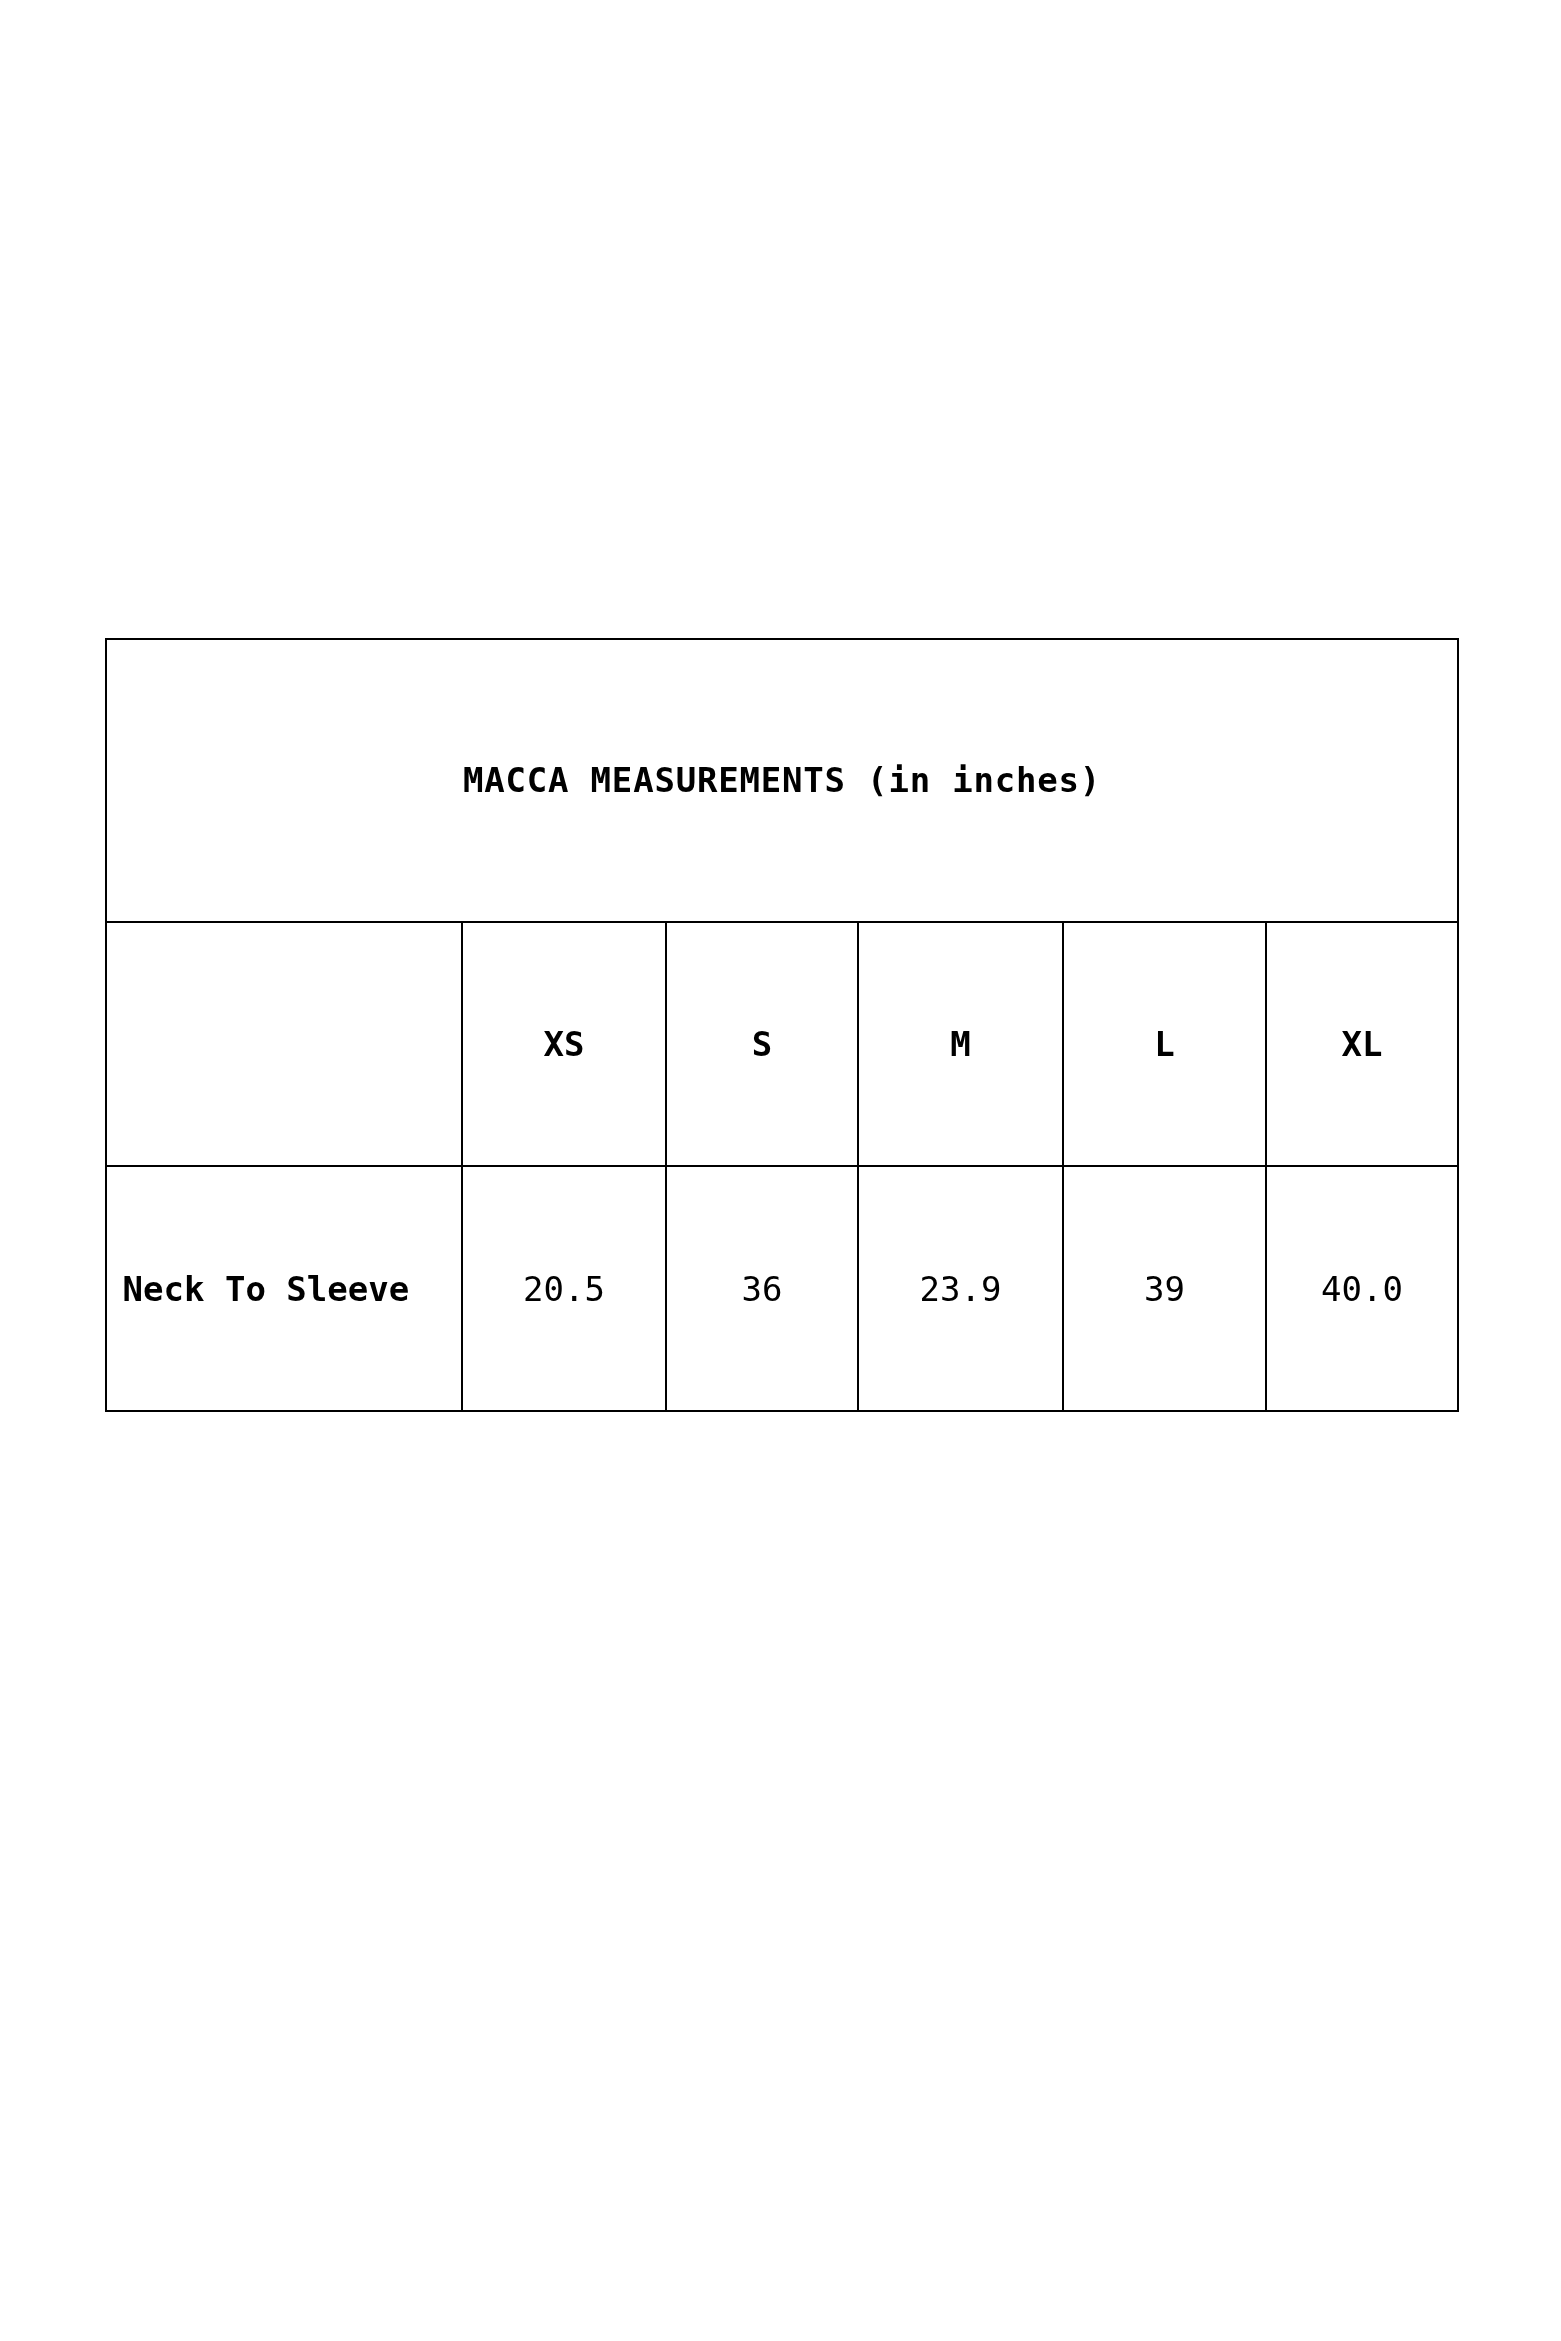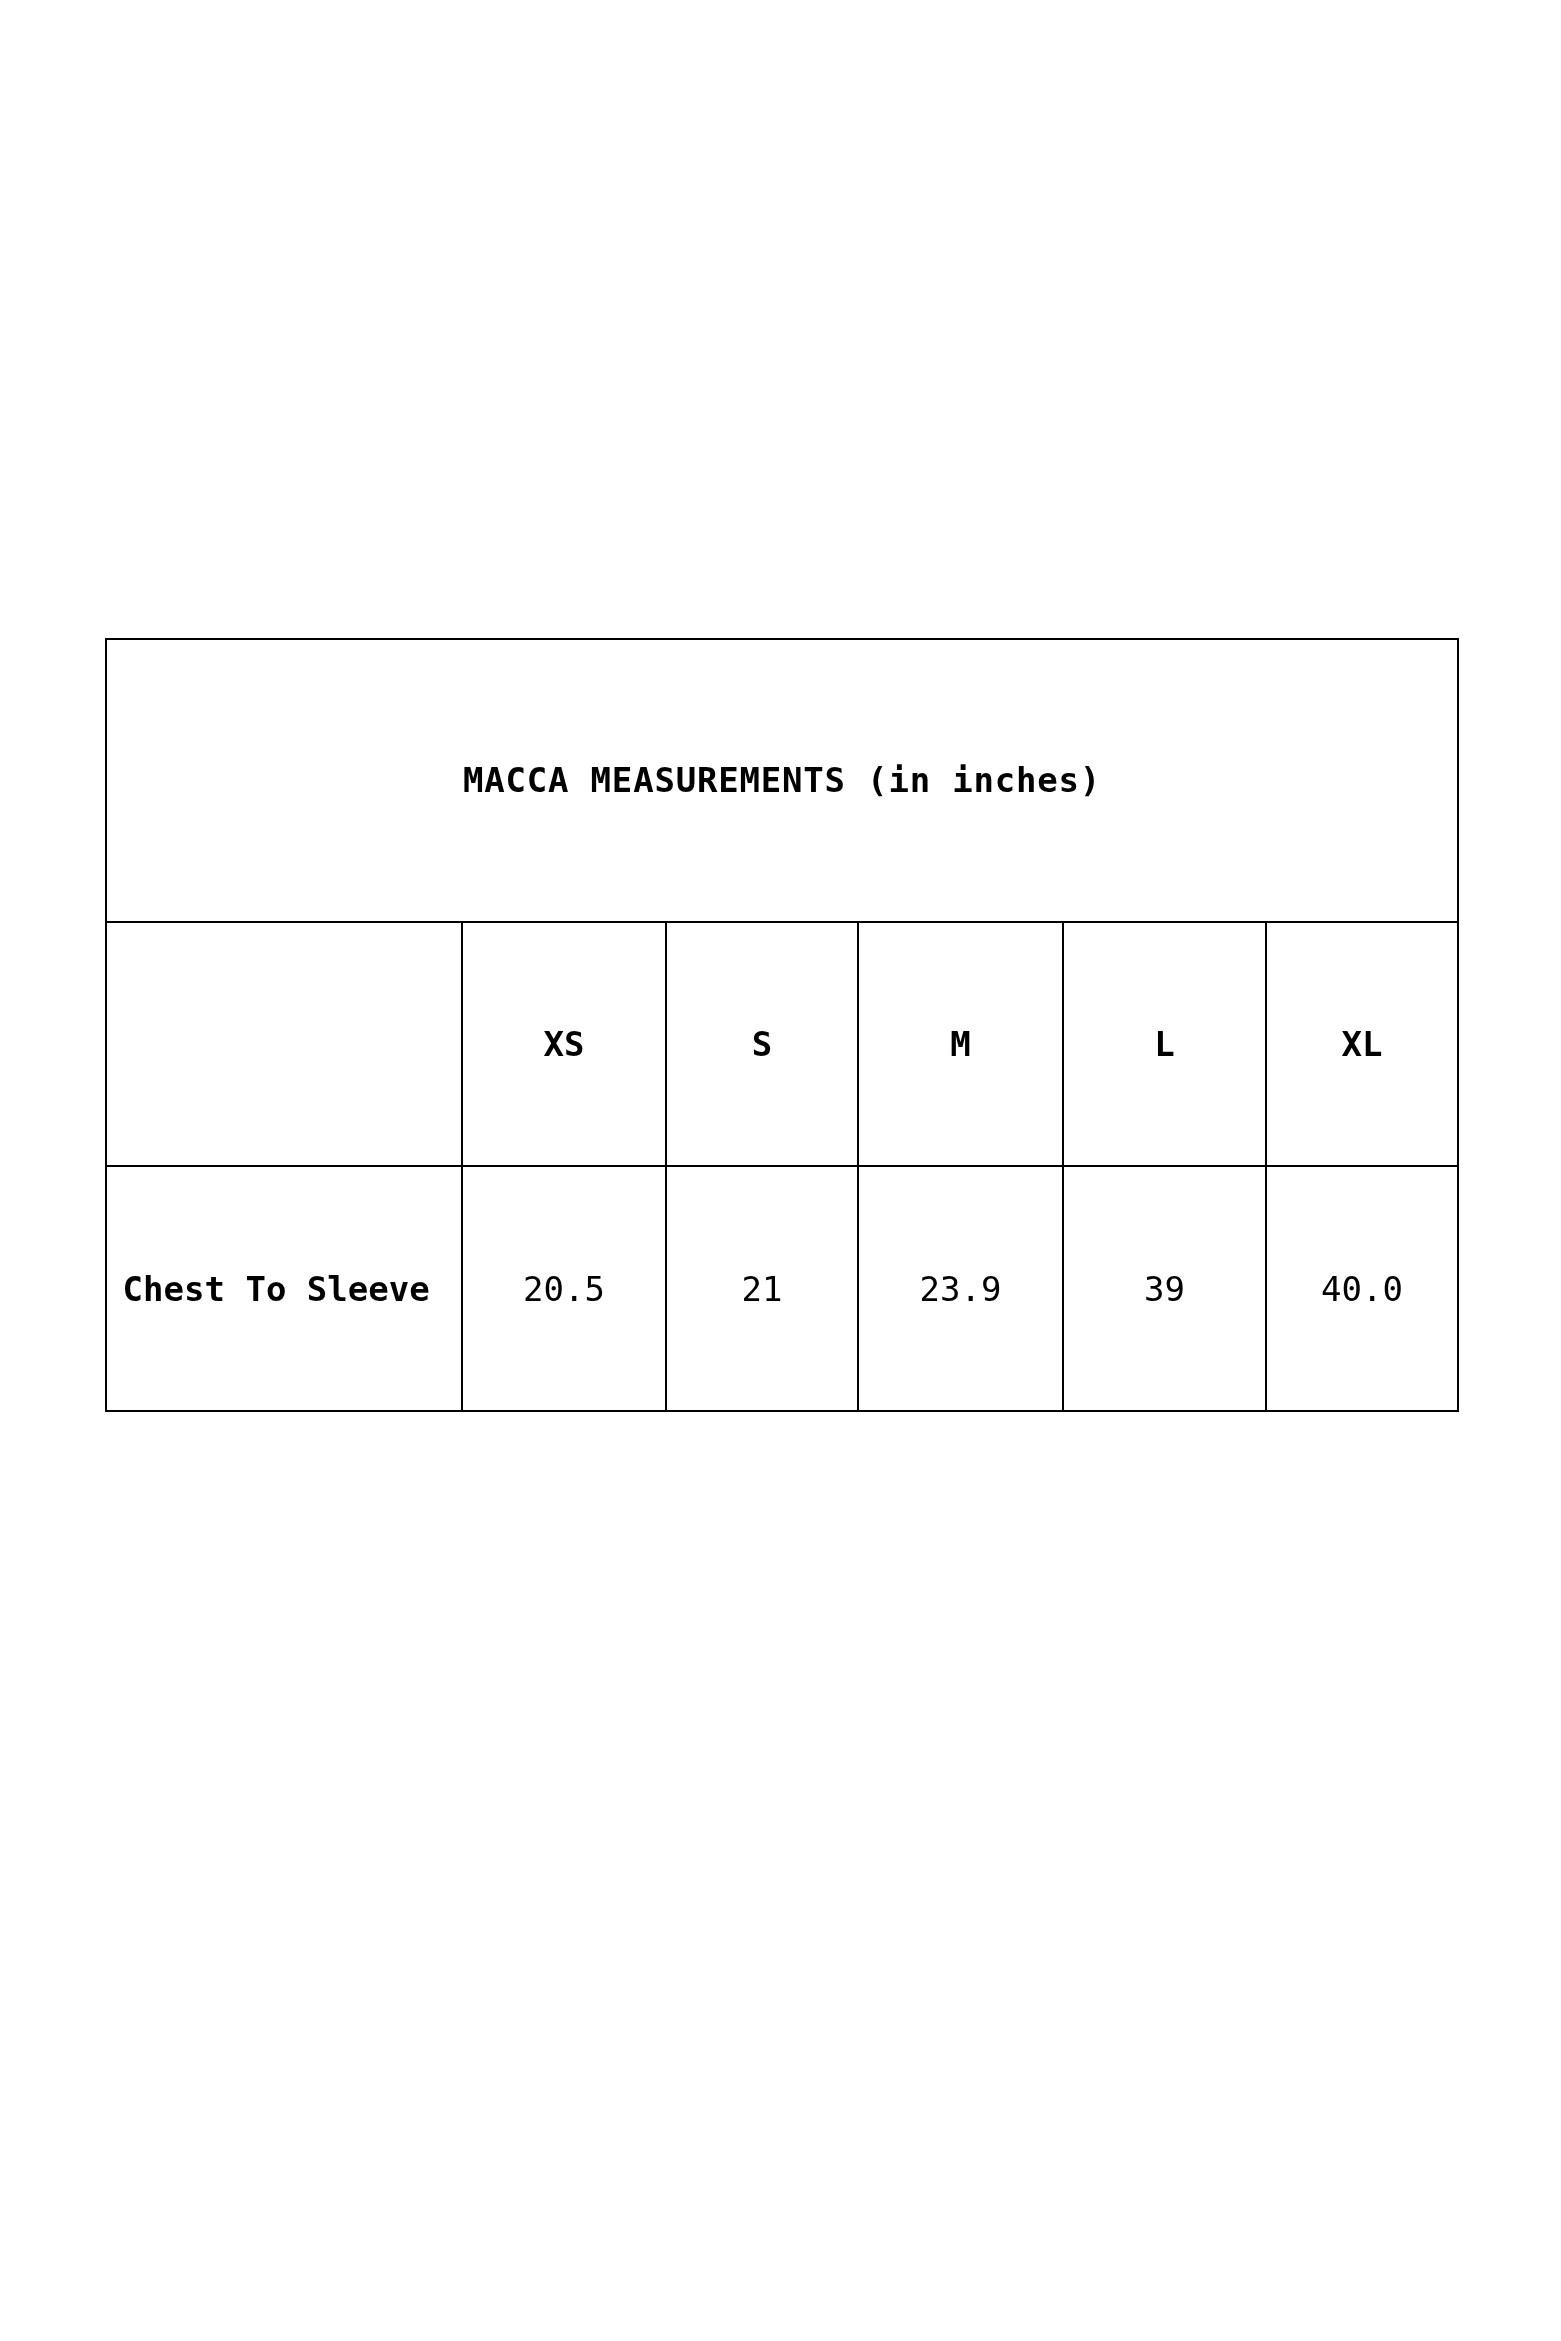--- a/index.html
+++ b/index.html
@@ -72,23 +72,23 @@
       </tr>
       <tr class="header-row">
         <td class="header-spacer"></td>
         <td class="size-header-cell">XS</td>
         <td class="size-header-cell">S</td>
         <td class="size-header-cell">M</td>
         <td class="size-header-cell">L</td>
         <td class="size-header-cell">XL</td>
       </tr>
       <tr class="data-row">
-        <td class="label-cell">Chest To Sleeve</td>
+        <td class="label-cell">Neck To Sleeve</td>
         <td class="value-cell">20.5</td>
-        <td class="value-cell">21</td>
+        <td class="value-cell">36</td>
         <td class="value-cell">23.9</td>
         <td class="value-cell">39</td>
         <td class="value-cell">40.0</td>
       </tr>
     </tbody>
   </table>
 </div>
 
 
 </body></html>

